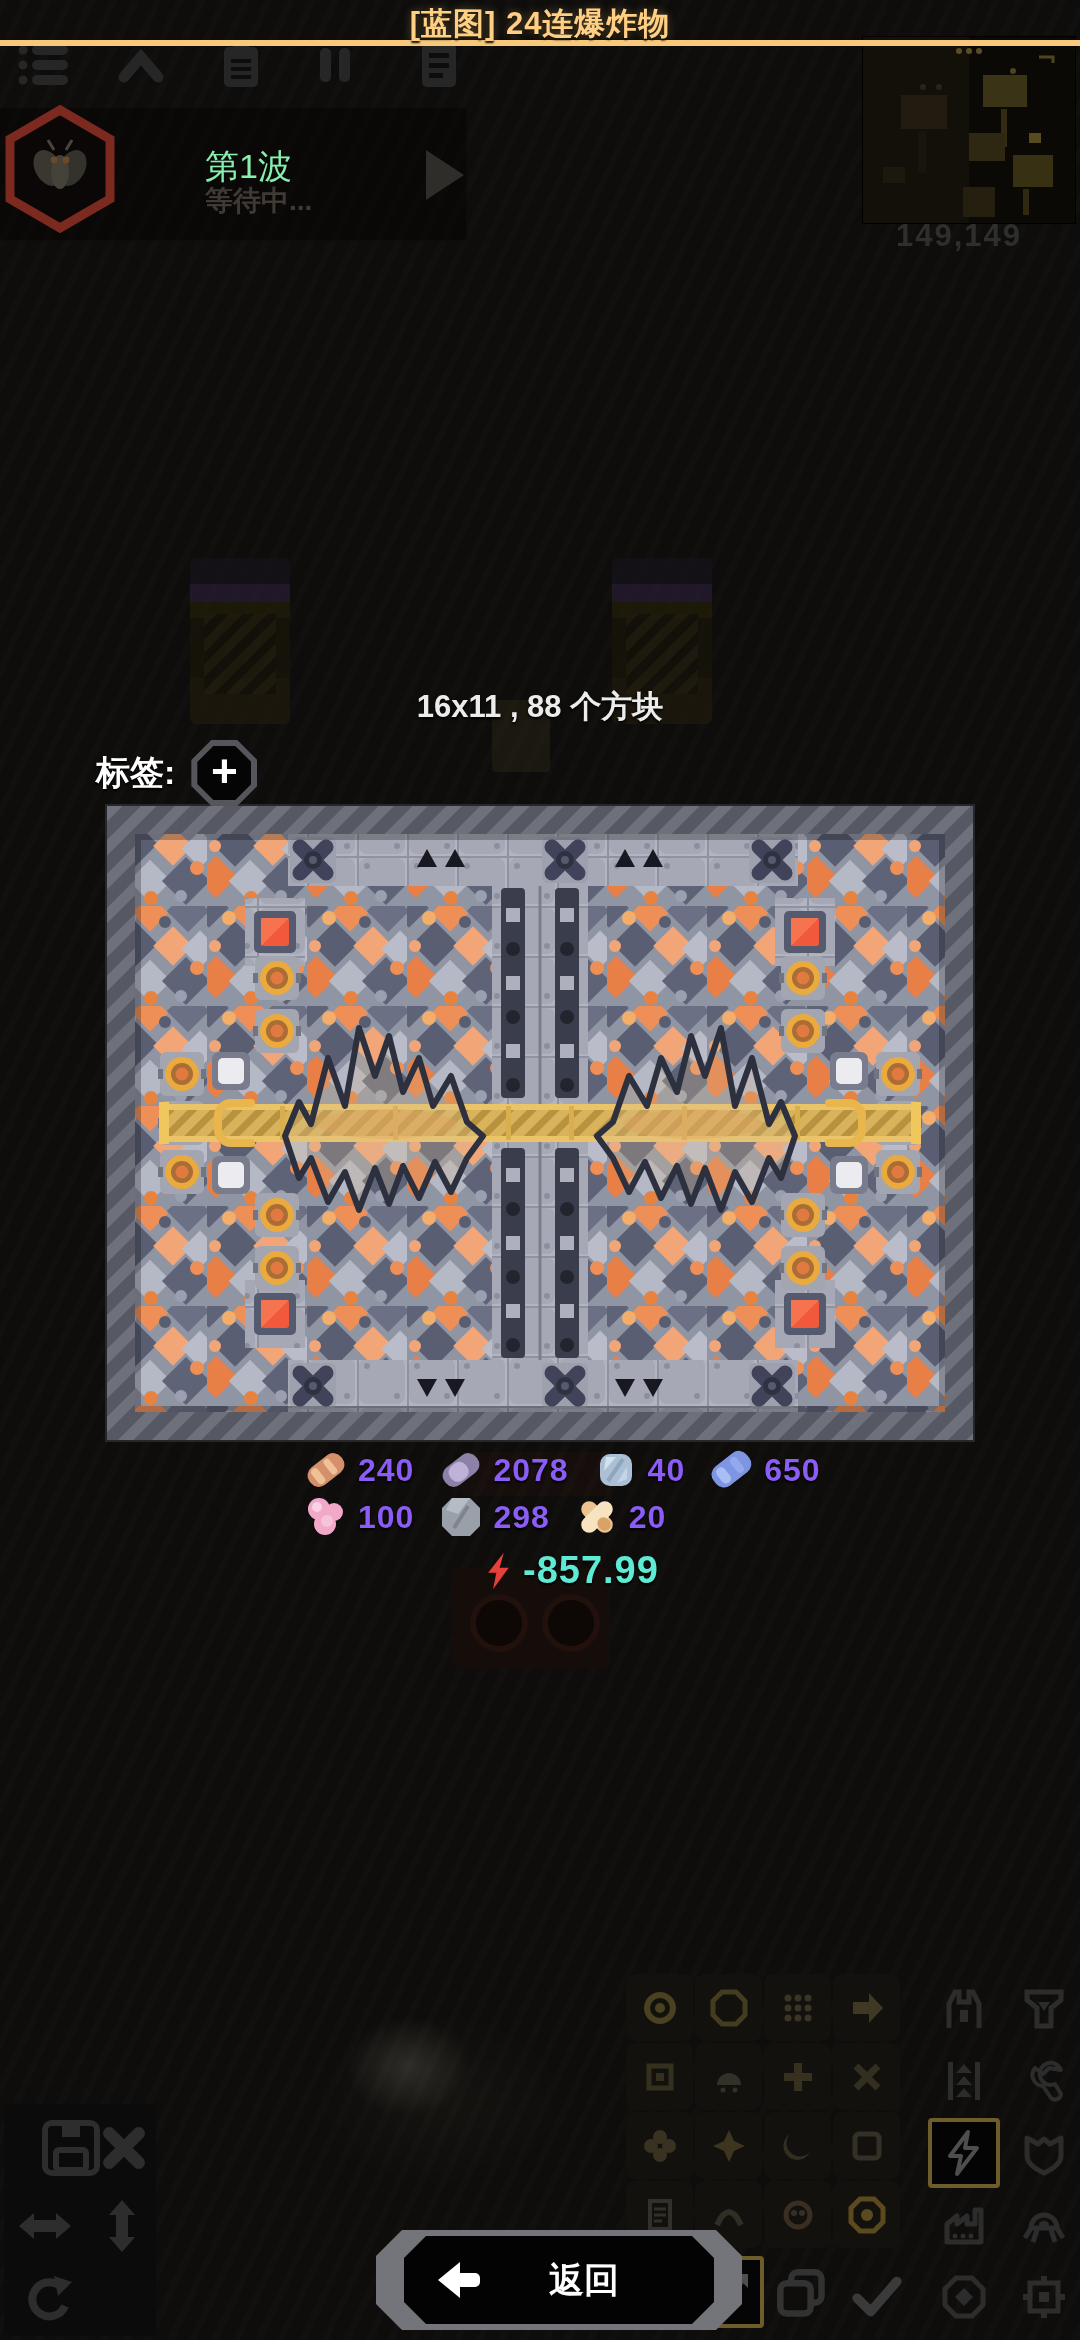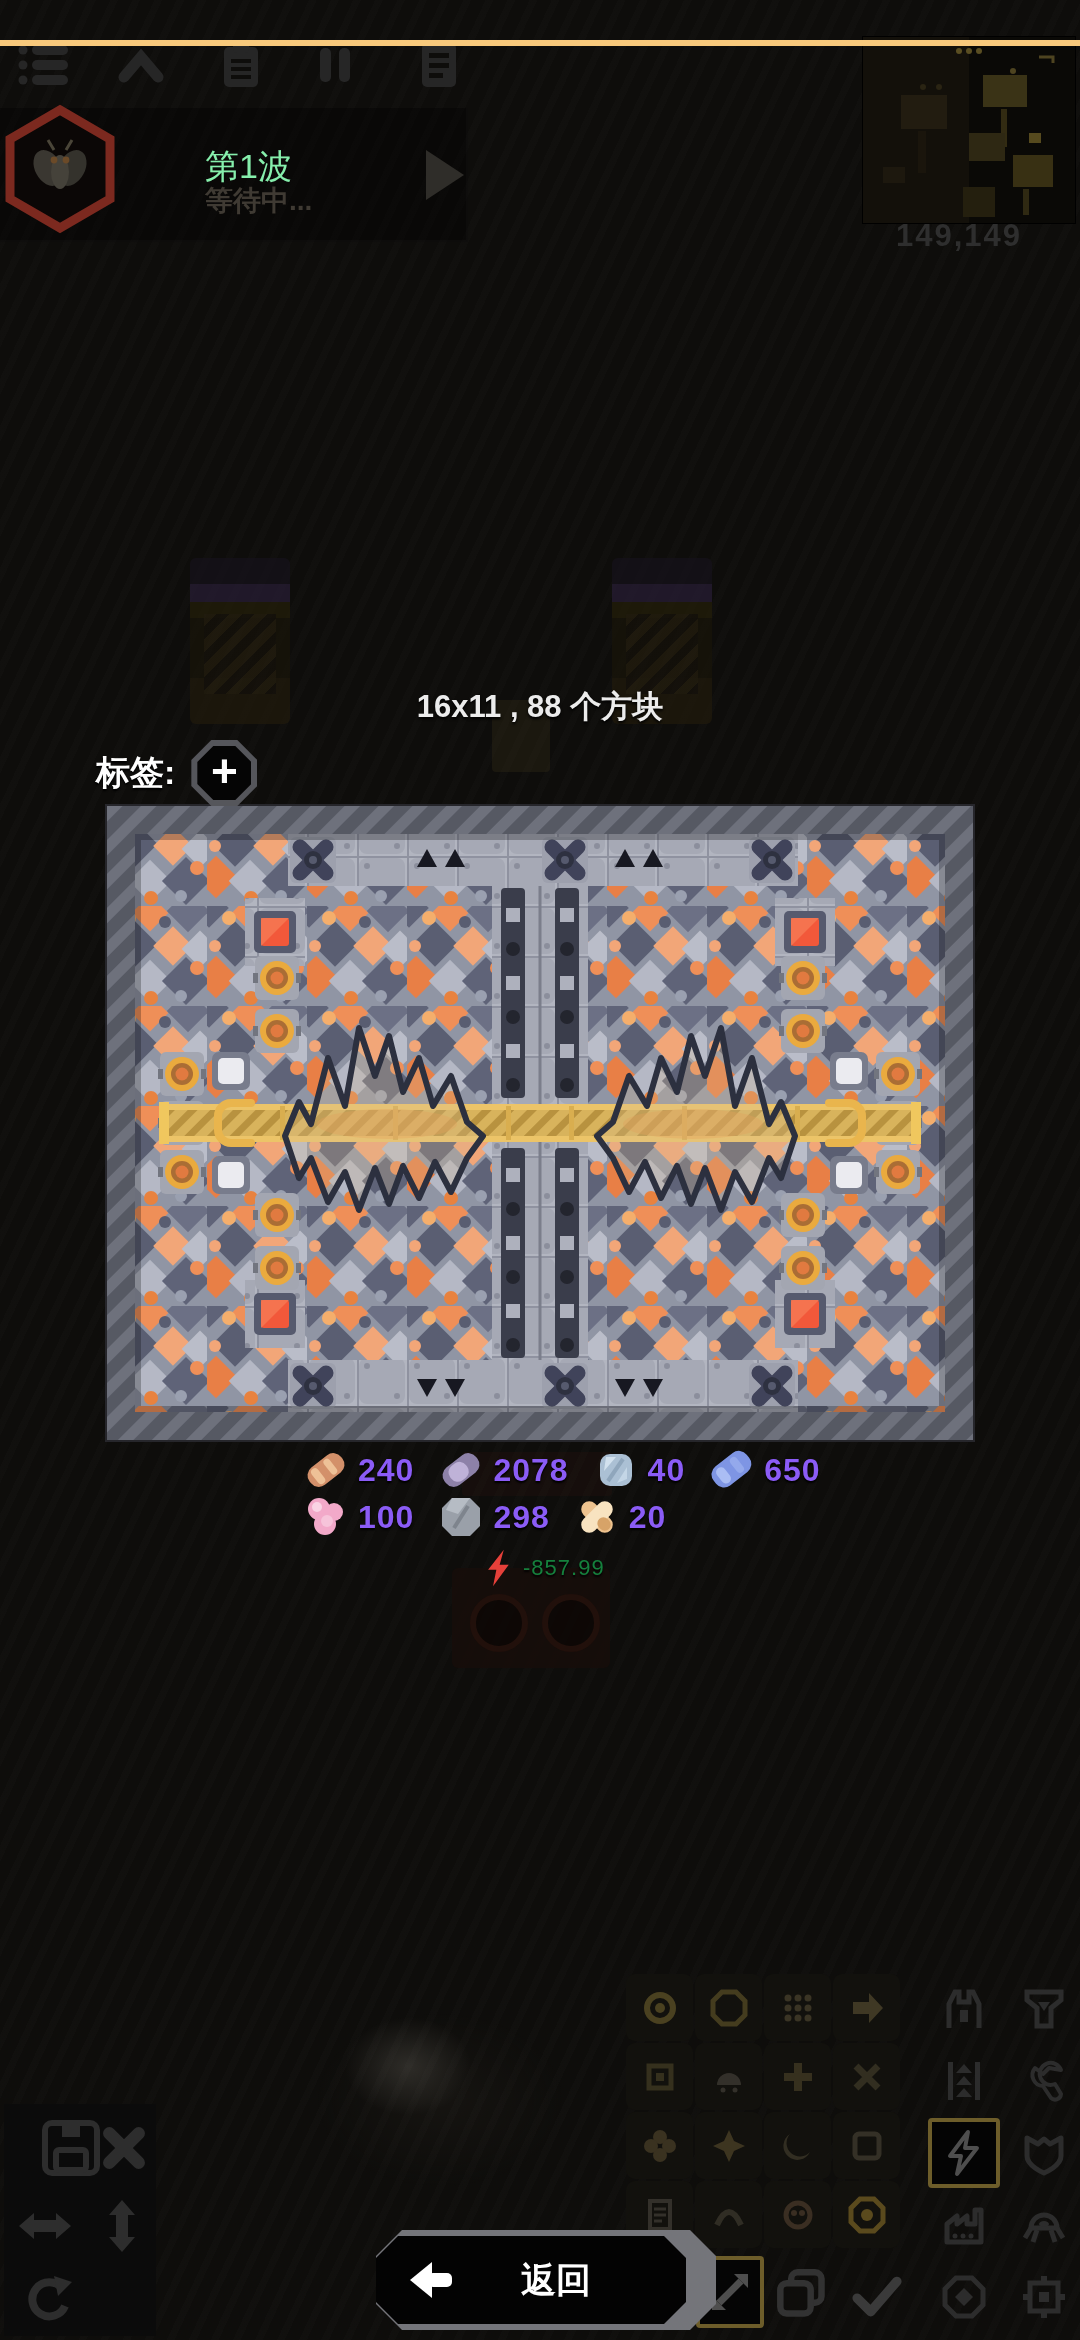--- a/index.html
+++ b/index.html
@@ -65,38 +65,38 @@
   .oct-inner{width:54px;height:54px;background:#050505;
     clip-path:polygon(16px 0,calc(100% - 16px) 0,100% 16px,100% calc(100% - 16px),calc(100% - 16px) 100%,16px 100%,0 calc(100% - 16px),0 16px);
     display:flex;align-items:center;justify-content:center;}
   .plus-glyph{color:#fff;font-size:46px;font-weight:bold;line-height:46px;margin-top:-4px;}
   .preview{left:107px;top:806px;width:866px;height:634px;z-index:6;outline:2px solid #26262b;}
 
   .costs-row{display:flex;align-items:center;z-index:7;}
   .cost{display:flex;align-items:center;gap:9px;margin-right:24px;}
   .cost .num{font-size:32px;font-weight:bold;color:#8b5cf6;letter-spacing:1px;text-shadow:0 2px 2px #000;}
   .power-row{display:flex;align-items:center;gap:10px;z-index:7;}
-  .power-num{font-size:22px;font-weight:normal;color:#15803d;letter-spacing:1px;text-shadow:0 2px 2px #000;}
+  .power-num{font-size:38px;font-weight:bold;color:#5eead4;letter-spacing:1px;text-shadow:0 2px 2px #000;}
 
   
   .tools-panel{left:4px;top:2104px;width:152px;height:232px;background:#0b0b0b;z-index:4;}
   .tools-panel svg{position:absolute;}
 
   
   .block-grid{left:626px;top:1974px;display:grid;grid-template-columns:repeat(4,67px);grid-auto-rows:67px;gap:2px;z-index:3;}
   .slot{background:#12110d;border-radius:9px;display:flex;align-items:center;justify-content:center;}
   .cat-btn{width:72px;height:70px;display:flex;align-items:center;justify-content:center;z-index:4;}
   .cat-btn.sel{background:#040404;border:4px solid #6d5d2a;box-sizing:border-box;border-radius:4px;}
   .tool-btn{display:flex;align-items:center;justify-content:center;z-index:4;}
   .tool-btn.sel{background:#050505;border:4px solid #6d5d2a;box-sizing:border-box;border-radius:4px;}
 
   
-  .back-outer{left:376px;top:2230px;width:340px;height:100px;background:#74757a;
+  .back-outer{left:376px;top:2230px;width:366px;height:100px;background:#74757a;
     clip-path:polygon(26px 0,calc(100% - 26px) 0,100% 26px,100% calc(100% - 26px),calc(100% - 26px) 100%,26px 100%,0 calc(100% - 26px),0 26px);
-    display:flex;align-items:center;justify-content:flex-start;z-index:8;}
+    display:flex;align-items:center;justify-content:center;z-index:8;}
   .back-inner{width:310px;height:88px;background:#030303;
     clip-path:polygon(22px 0,calc(100% - 22px) 0,100% 22px,100% calc(100% - 22px),calc(100% - 22px) 100%,22px 100%,0 calc(100% - 22px),0 22px);
     display:flex;align-items:center;}
   .back-label{flex:1;text-align:center;color:#fff;font-size:35px;font-weight:bold;margin-right:30px;}
 </style>
 </head>
 <body>
 
 <div id="screen">
 
@@ -129,20 +129,21 @@
       <circle cx="96" cy="14" r="3" fill="#5a4e22"></circle>
         <circle cx="106" cy="14" r="3" fill="#5a4e22"></circle>
       <circle cx="116" cy="14" r="3" fill="#5a4e22"></circle>
         <circle cx="150" cy="34" r="3" fill="#4e4420"></circle>
       <path d="M176 20 h14 v6" stroke="#4e4420" stroke-width="3" fill="none"></path>
     </svg>
   </div>
   <div class="abs coords">149,149</div>
 
   <div class="abs gold-line"></div>
+  <div class="abs title">[蓝图] 24连爆炸物</div>
 
   <div class="abs toolbar">
     <div class="tb">
       <svg width="52" height="44" viewBox="0 0 52 44" fill="#262626">
         <circle cx="5" cy="7" r="4.5"></circle>
           <circle cx="5" cy="22" r="4.5"></circle>
           <circle cx="5" cy="37" r="4.5"></circle>
         <rect x="14" y="2" width="36" height="10" rx="5"></rect>
           <rect x="14" y="17" width="36" height="10" rx="5"></rect>
           <rect x="14" y="32" width="36" height="10" rx="5"></rect>

